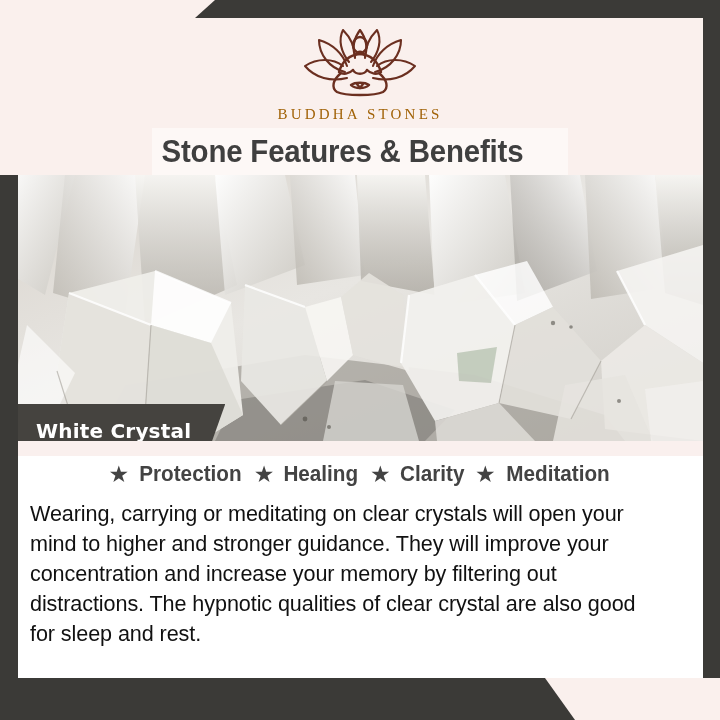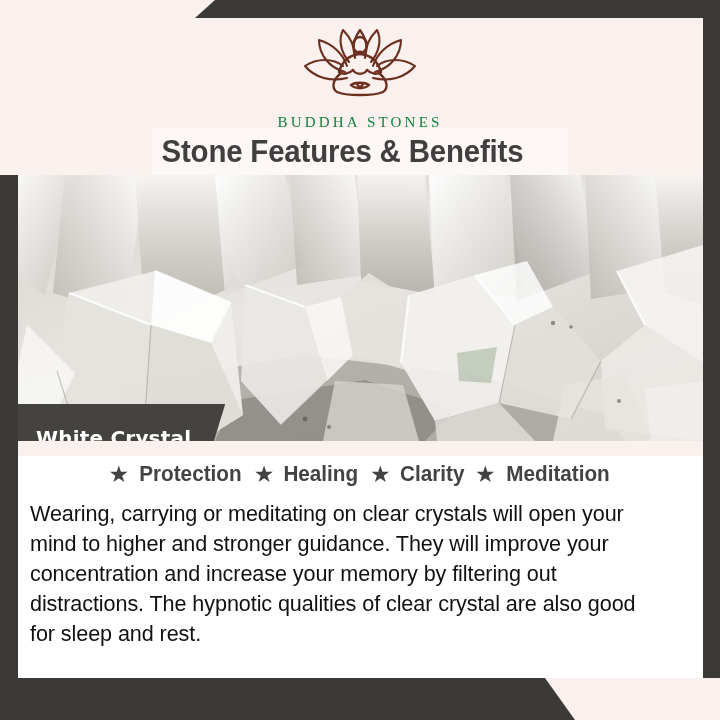--- a/index.html
+++ b/index.html
@@ -32,26 +32,25 @@
     background:#3b3a37;
   }
 
   
   .logo-wrap{
     position:absolute;left:0;top:22px;width:720px;
     display:flex;flex-direction:column;align-items:center;
   }
   .logo-mark{width:150px;height:80px;display:block;}
   .logo-word{
-    margin-top:12px;
+    margin-top:4px;
     font-family:"Liberation Serif",serif;
     font-size:15px;letter-spacing:3.2px;
-    color:#15803d;font-weight:400;
+    color:#a16207;font-weight:400;
     white-space:nowrap;
-    text-decoration:underline;
   }
 
   
   .title-plate{
     position:absolute;left:152px;top:128px;width:416px;height:47px;
     background:#fdf8f6;
     display:flex;align-items:center;
   }
   .title-text{
     font-family:"Liberation Sans Narrow","Liberation Sans",sans-serif;
@@ -74,21 +73,21 @@
     background:#3b3a37;
   }
   .right-rail{
     position:absolute;right:0;top:175px;width:17px;height:500px;
     background:#3b3a37;
   }
 
   
   .name-tag{
     position:absolute;left:18px;top:404px;height:37px;
-    padding:15px 34px 0 18px;
+    padding:8px 34px 0 18px;
     background:#45433f;
     display:flex;align-items:center;
     clip-path:polygon(0 0,100% 0,calc(100% - 16px) 100%,0 100%);
   }
   .name-tag-text{
     color:#ffffff;font-weight:bold;font-size:20px;
     letter-spacing:0.2px;white-space:nowrap;
     font-family:"DejaVu Sans","Liberation Sans",sans-serif;
   }
 

